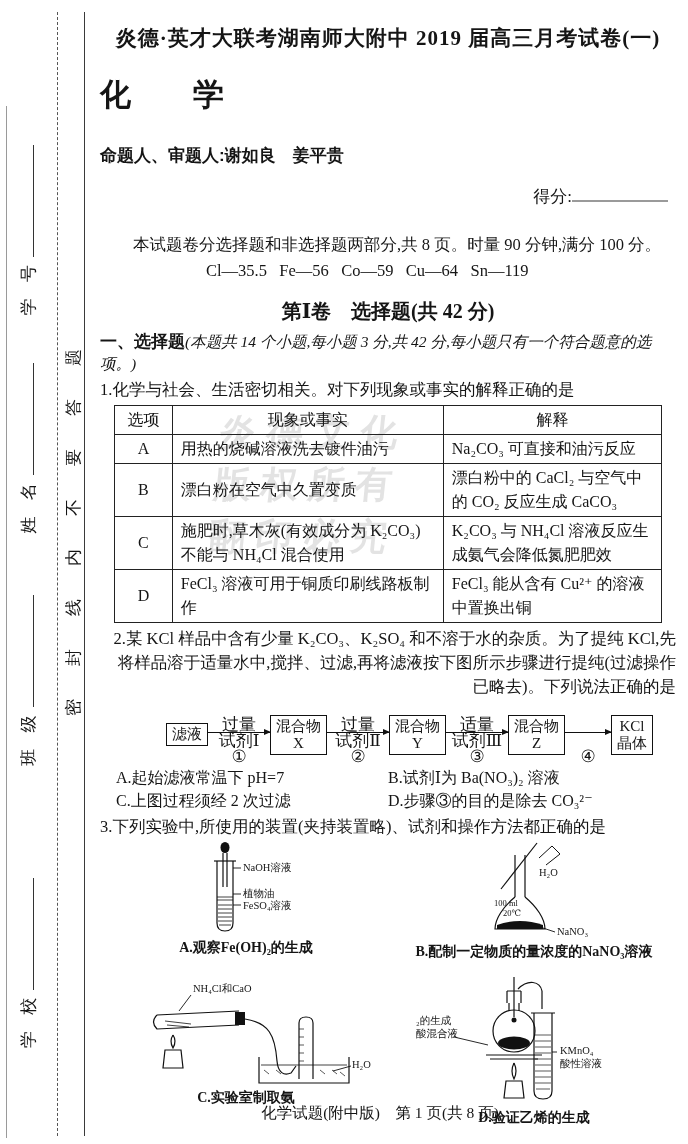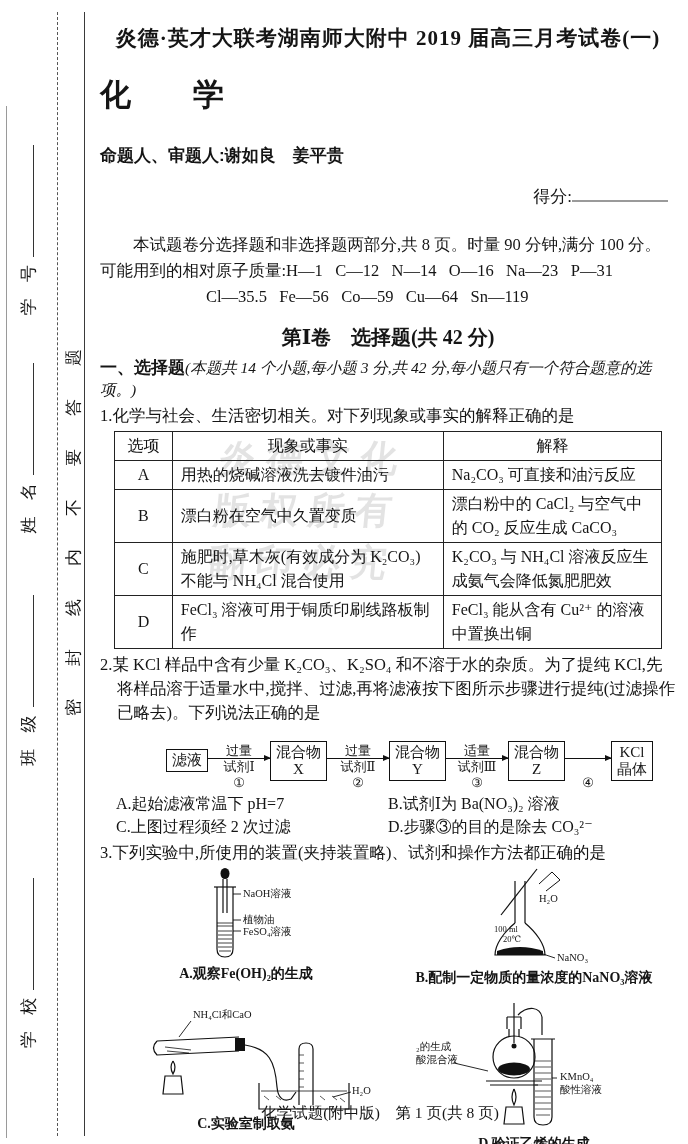--- a/index.html
+++ b/index.html
@@ -35,38 +35,38 @@
   .score-line{display:inline-block;width:96px;height:1em;border-bottom:2px solid #9a9a9a;}
   .pre{white-space:pre-wrap;}
   p.intro{margin:0;font-size:16.5px;line-height:26px;}
   p.intro.l1{margin-top:24px;text-indent:2em;}
   p.intro.l3{padding-left:106px;}
   .sec-title{margin:14px 0 6px 0;text-align:center;font-size:20px;font-weight:bold;}
   .instruction{margin:0;font-size:16px;line-height:22px;}
   .instruction b{font-size:17px;}
   .instruction i{font-size:15.5px;}
   .qtext{margin:3px 0 2px 0;font-size:16.5px;line-height:24px;}
-  .hang{padding-left:17px;text-indent:-17px;}
+  .hang{padding-left:17px;text-indent:-17px;text-align:right;}
   
   .tbl-wrap{position:relative;margin:3px 0 4px 14px;}
   .watermark{position:absolute;left:100px;top:2px;z-index:0;color:rgba(60,60,60,0.14);
              font-size:37px;font-weight:bold;letter-spacing:10px;line-height:52px;
              transform:skewX(-6deg);pointer-events:none;}
   table.q1-table{position:relative;z-index:1;border-collapse:collapse;width:548px;background:transparent;
                  font-size:16px;border-radius:11px;}
   table.q1-table th,table.q1-table td{border:1px solid #222;padding:2px 8px;line-height:24px;}
   table.q1-table th{font-weight:normal;text-align:center;}
   td.copt{text-align:center;width:41px;}
   col.c1{width:57px;} col.c2{width:272px;} col.c3{width:219px;}
   
   .flow{display:flex;align-items:center;margin:6px 0 2px 66px;}
   .fbox{display:inline-flex;flex-direction:column;align-items:center;justify-content:center;
         border:1px solid #111;font-size:15px;line-height:17px;padding:2px 5px;text-align:center;}
   .farrow{display:inline-flex;flex-direction:column;align-items:center;width:62px;padding-top:12px;
-          font-size:13px;line-height:15px;}
+          font-size:17px;line-height:15px;}
   .farrow.short{width:46px;}
   .fa-top{height:15px;}
   .fa-shaft{position:relative;width:100%;height:0;border-top:1px solid #111;}
   .fa-shaft::after{content:"";position:absolute;right:-1px;top:-4px;width:0;height:0;
                    border-left:7px solid #111;border-top:3.5px solid transparent;border-bottom:3.5px solid transparent;}
   .fa-mid{height:16px;}
   .fa-num{height:15px;}
   
   .options-grid{display:grid;grid-template-columns:272px 1fr;padding-left:16px;font-size:16px;line-height:23px;margin:2px 0 2px 0;}
   
@@ -119,21 +119,20 @@
 
     <div class="header-title">炎德·英才大联考湖南师大附中 2019 届高三月考试卷(一)</div>
     <div class="subject">化　　学</div>
     <div class="examiners">命题人、审题人:谢如良　姜平贵</div>
 
     <div class="score-row">
       <span>得分:</span><span class="score-line"></span>
     </div>
 
     <p class="intro l1 pre">本试题卷分选择题和非选择题两部分,共 8 页。时量 90 分钟,满分 100 分。</p>
-    <p class="intro l2 pre">可能用到的相对原子质量:H—1   C—12   N—14   O—16   Na—23   P—31</p>
     <p class="intro l3 pre">Cl—35.5   Fe—56   Co—59   Cu—64   Sn—119</p>
 
     <h2 class="sec-title">第Ⅰ卷　选择题(共 42 分)</h2>
 
     <p class="instruction"><b>一、选择题</b><i>(本题共 14 个小题,每小题 3 分,共 42 分,每小题只有一个符合题意的选项。)</i></p>
 
     <p class="qtext">1.化学与社会、生活密切相关。对下列现象或事实的解释正确的是</p>
 
     <div class="tbl-wrap">
       <div class="watermark">

